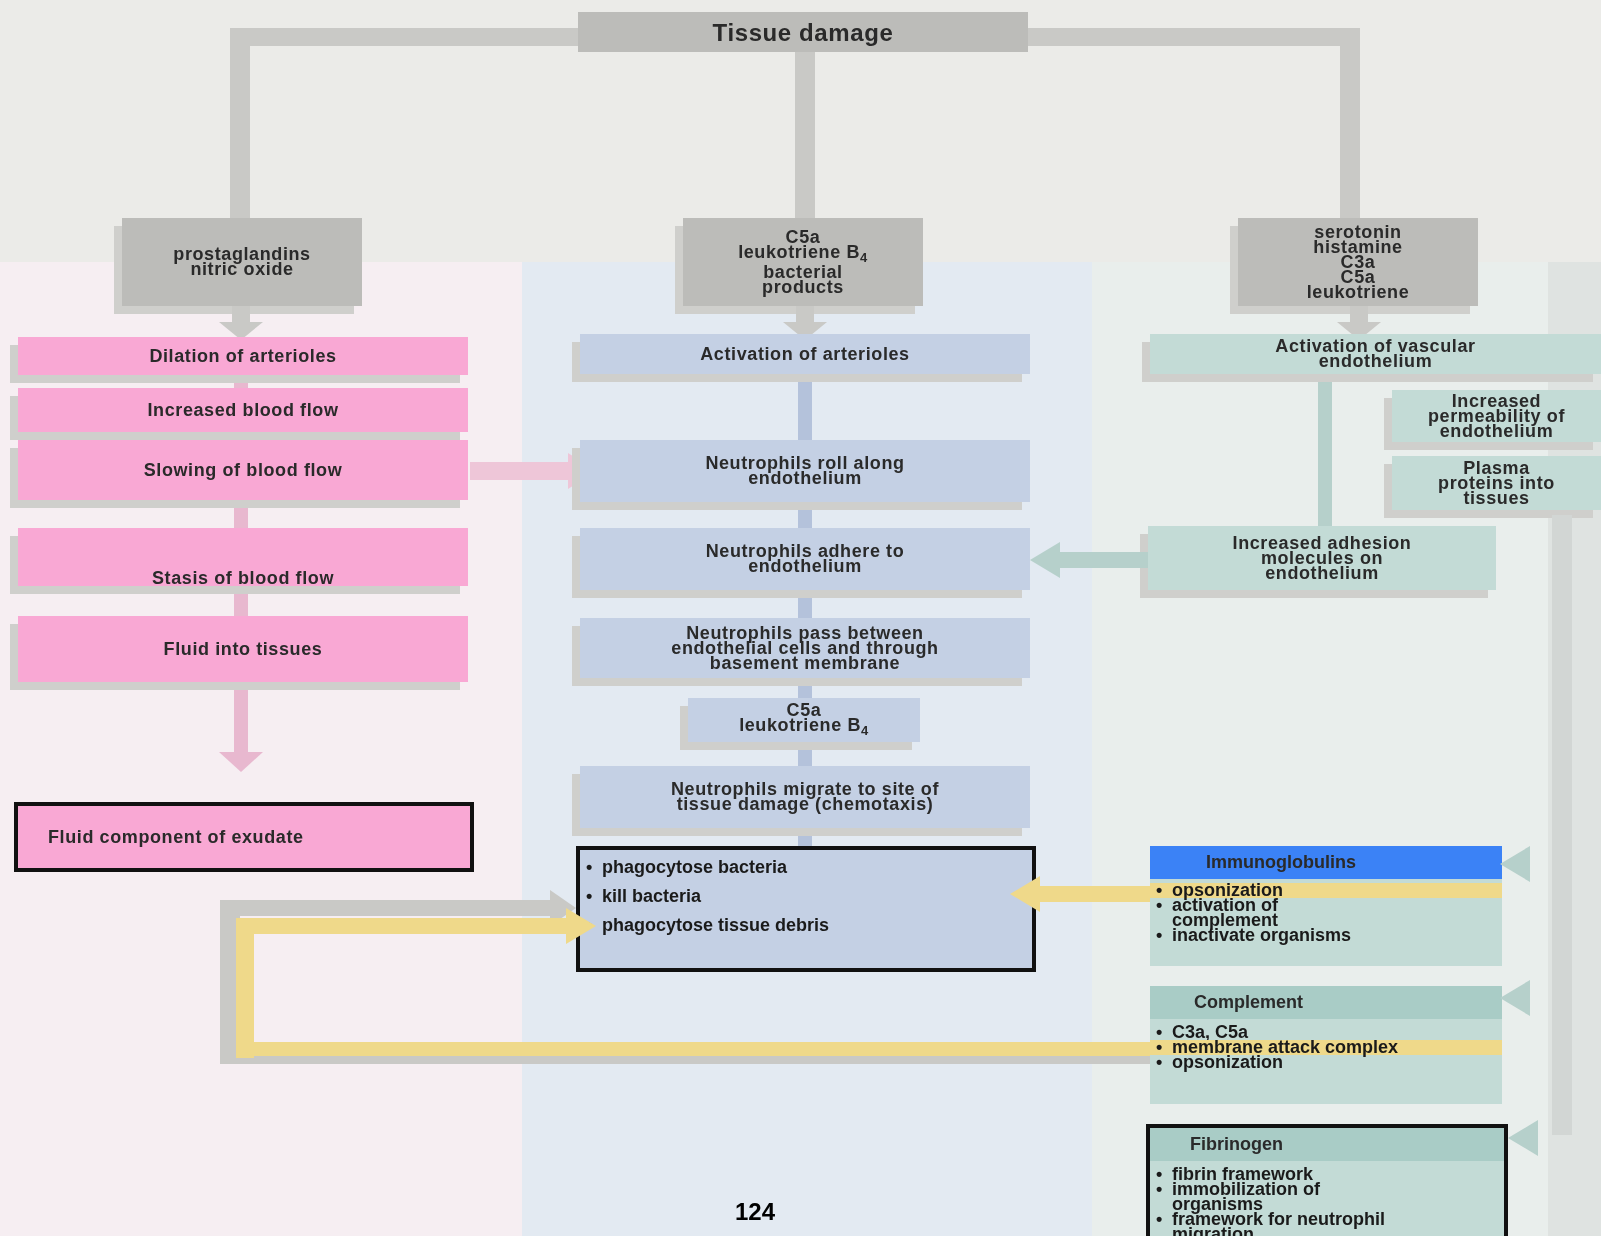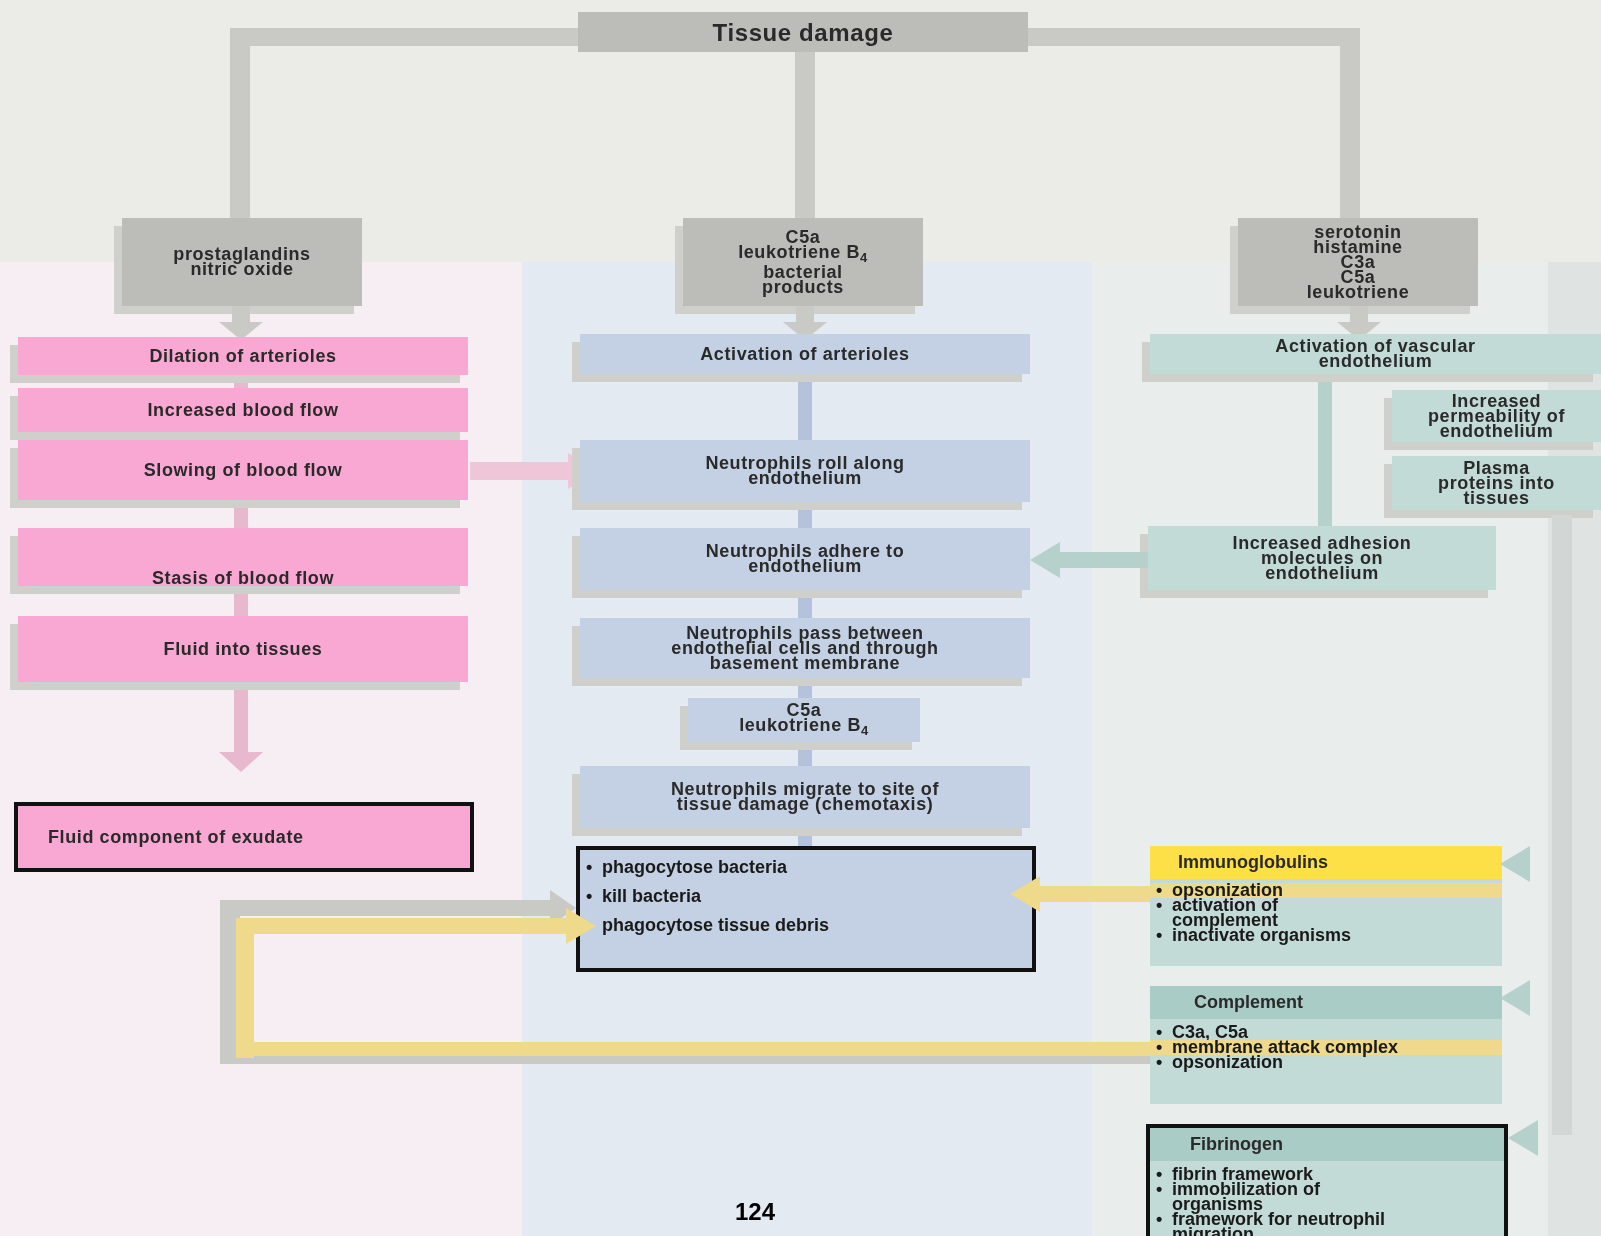--- a/index.html
+++ b/index.html
@@ -170,21 +170,21 @@
   <span>molecules on</span>
   <span>endothelium</span>
 </div>
 
 <div class="bar" style="left:1060px; top:552px; width:88px; height:16px; background:#b6d0cb;"></div>
 <div class="arrow-left" style="left:1030px; top:542px; border-right:30px solid #b6d0cb;"></div>
 
 <div class="bar" style="left:1552px; top:515px; width:20px; height:620px; background:#d2d6d4;"></div>
 
 <div class="abs list-box" style="left:1150px; top:846px; width:352px; height:120px; background:#c3dbd6;">
-  <div class="list-head" style="background:#fde047; padding-left:28px;">Immunoglobulins</div>
+  <div class="list-head" style="background:#3b82f6; padding-left:56px;">Immunoglobulins</div>
   <div class="list-item hl" style="margin-top:4px;"><span class="bullet">•</span><span>opsonization</span></div>
   <div class="list-item" style="width:200px;"><span class="bullet">•</span><span>activation of complement</span></div>
   <div class="list-item" style="width:200px;"><span class="bullet">•</span><span>inactivate organisms</span></div>
 </div>
 <div class="arrow-left" style="left:1500px; top:846px; border-right:30px solid #b6d0cb;"></div>
 
 <div class="abs list-box" style="left:1150px; top:986px; width:352px; height:118px; background:#c3dbd6;">
   <div class="list-head" style="background:#a9ccc6; padding-left:44px;">Complement</div>
   <div class="list-item" style="margin-top:6px;"><span class="bullet">•</span><span>C3a, C5a</span></div>
   <div class="list-item hl" style="width:auto; padding-right:90px;"><span class="bullet">•</span><span style="display:inline-block; width:240px;">membrane attack complex</span></div>

